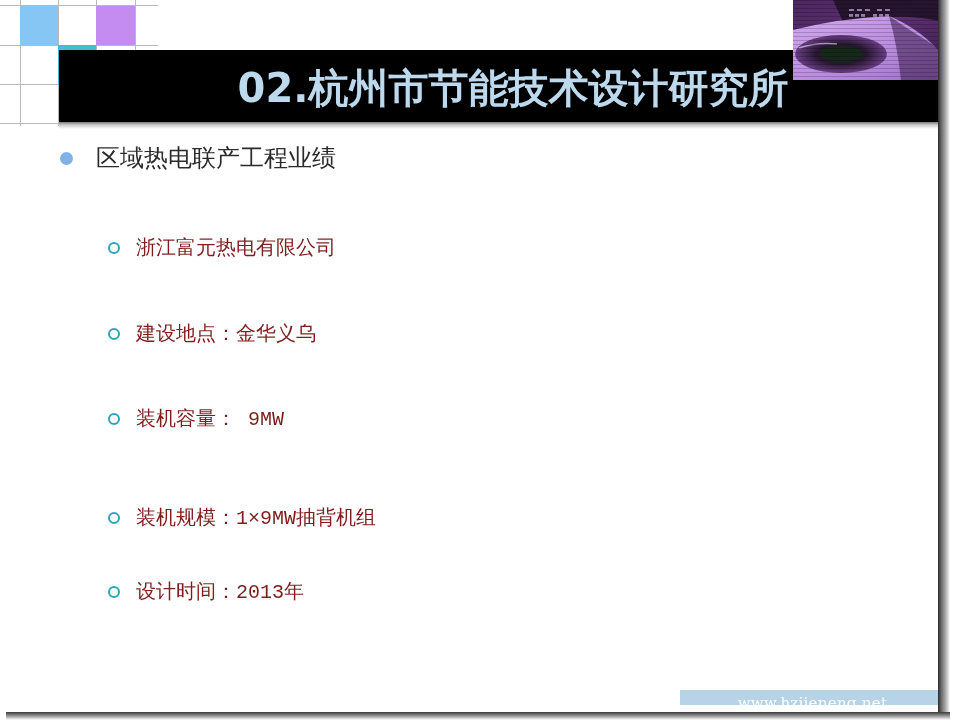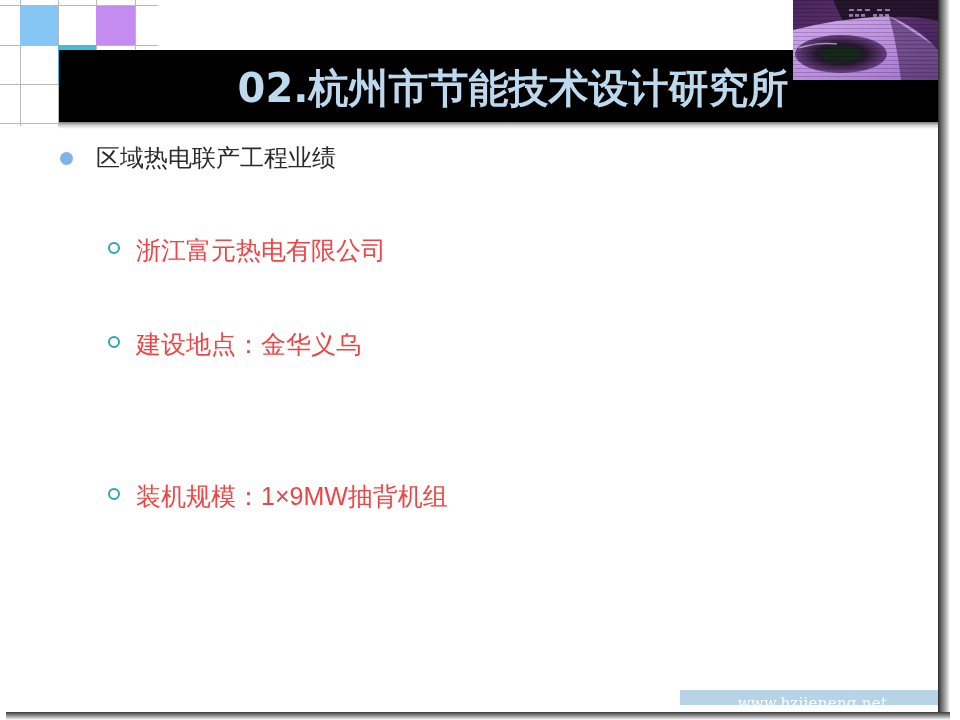--- a/index.html
+++ b/index.html
@@ -162,24 +162,24 @@
     height: 12px;
     border-radius: 50%;
     border: 2.5px solid #2fa3b8;
     box-sizing: border-box;
     background: transparent;
   }
   .level2 .txt {
     position: absolute;
     left: 28px;
     top: 0;
-    font-size: 25px;
-    color: #ef4444;
+    font-size: 20px;
+    color: #7f1d1d;
     white-space: nowrap;
-    font-family: Liberation Sans, sans-serif;
+    font-family: Liberation Mono, monospace;
   }
 
   
   .footer-bar {
     position: absolute;
     left: 680px;
     top: 690px;
     width: 265px;
     height: 15px;
     background: #b6d3e7;
@@ -290,31 +290,39 @@
   <div class="level1">
     <span class="bullet1"></span>
     <span class="txt">区域热电联产工程业绩</span>
   </div>
 
   <div class="level2" style="top:234px;">
     <span class="bullet2"></span>
     <span class="txt">浙江富元热电有限公司</span>
   </div>
 
-  <div class="level2" style="top:320px;margin-top:8px;">
+  <div class="level2" style="top:320px;">
     <span class="bullet2"></span>
     <span class="txt">建设地点：金华义乌</span>
   </div>
 
-
-  <div class="level2" style="top:480px;text-align:right;">
+  <div class="level2" style="top:405px;">
+    <span class="bullet2"></span>
+    <span class="txt">装机容量： 9MW</span>
+  </div>
+
+  <div class="level2" style="top:504px;text-align:right;">
     <span class="bullet2"></span>
     <span class="txt">装机规模：1×9MW抽背机组</span>
   </div>
 
+  <div class="level2" style="top:578px;">
+    <span class="bullet2"></span>
+    <span class="txt">设计时间：2013年</span>
+  </div>
 
   <div class="footer-bar">
     <div class="footer-text">www.hzjieneng.net</div>
   </div>
 
   <div class="page-edge-right"></div>
   <div class="page-edge-bottom"></div>
 
 </div>
 

